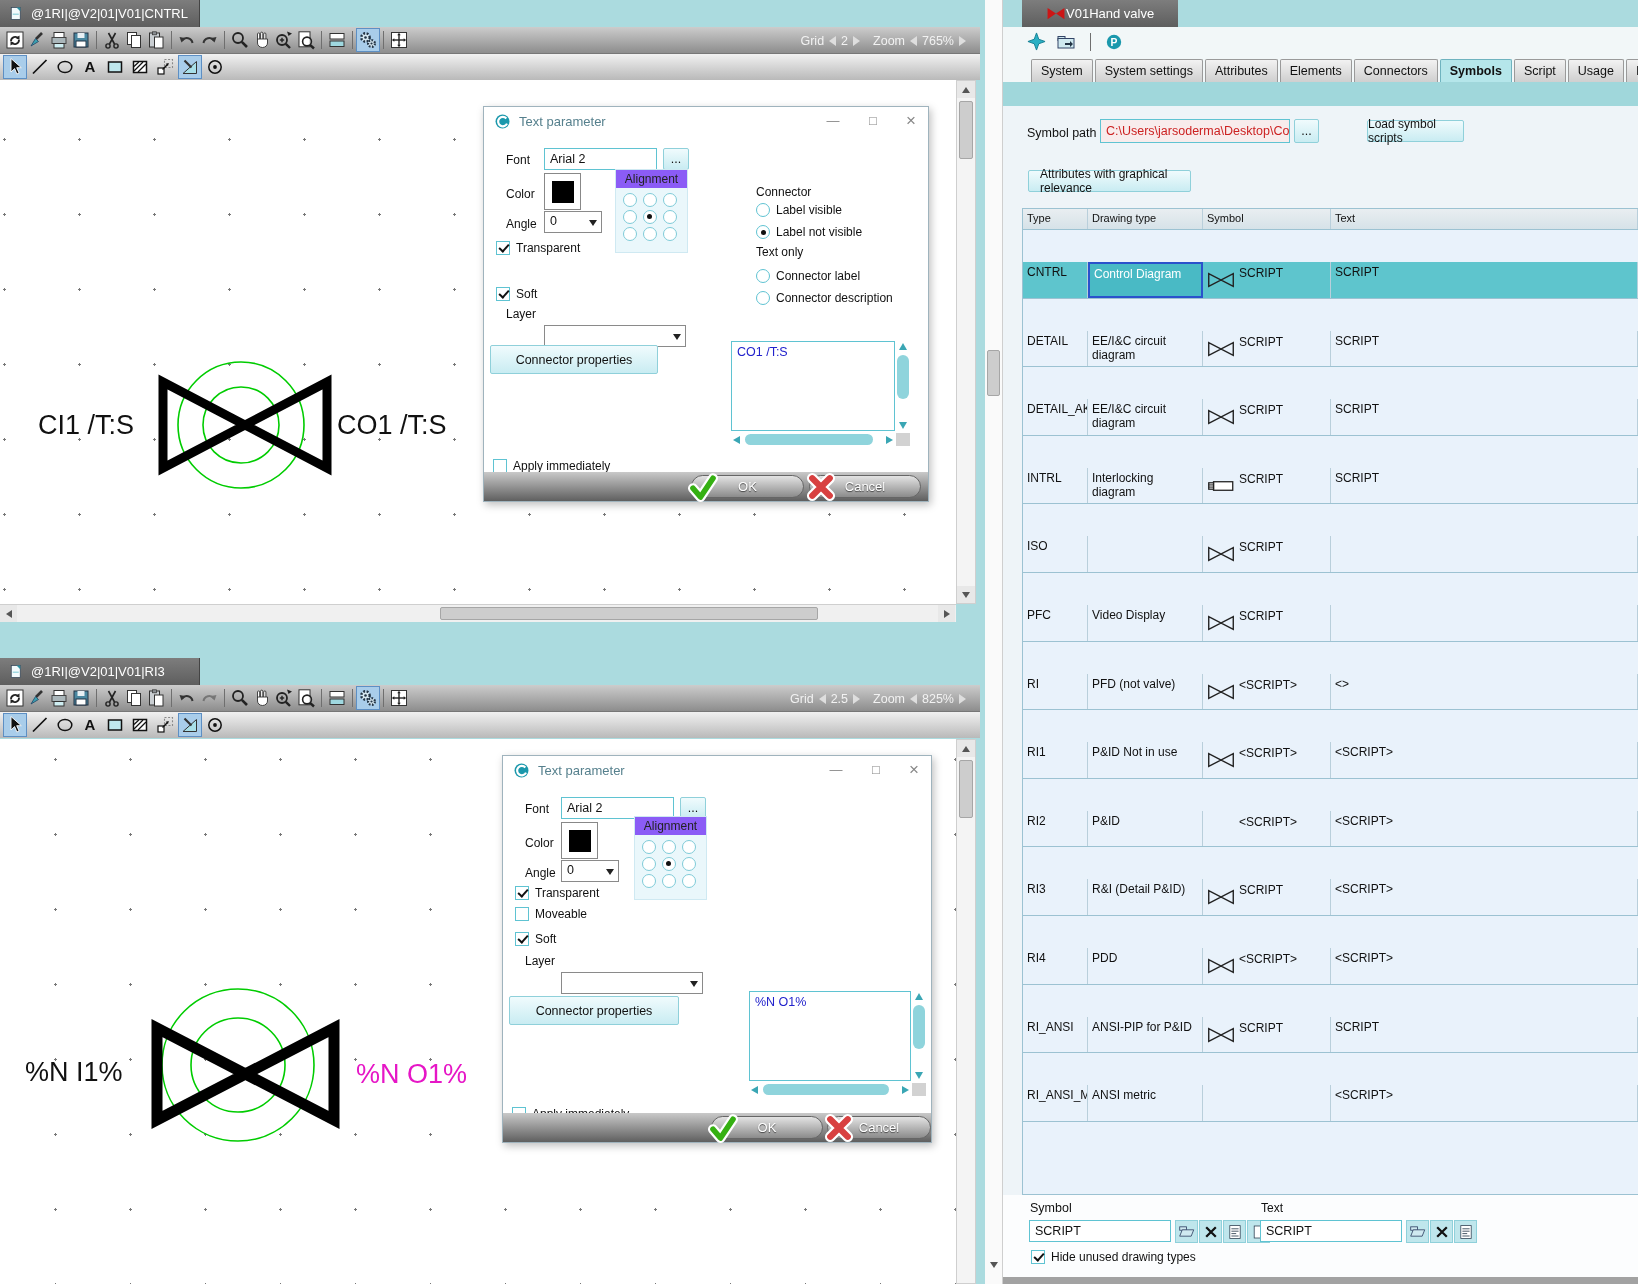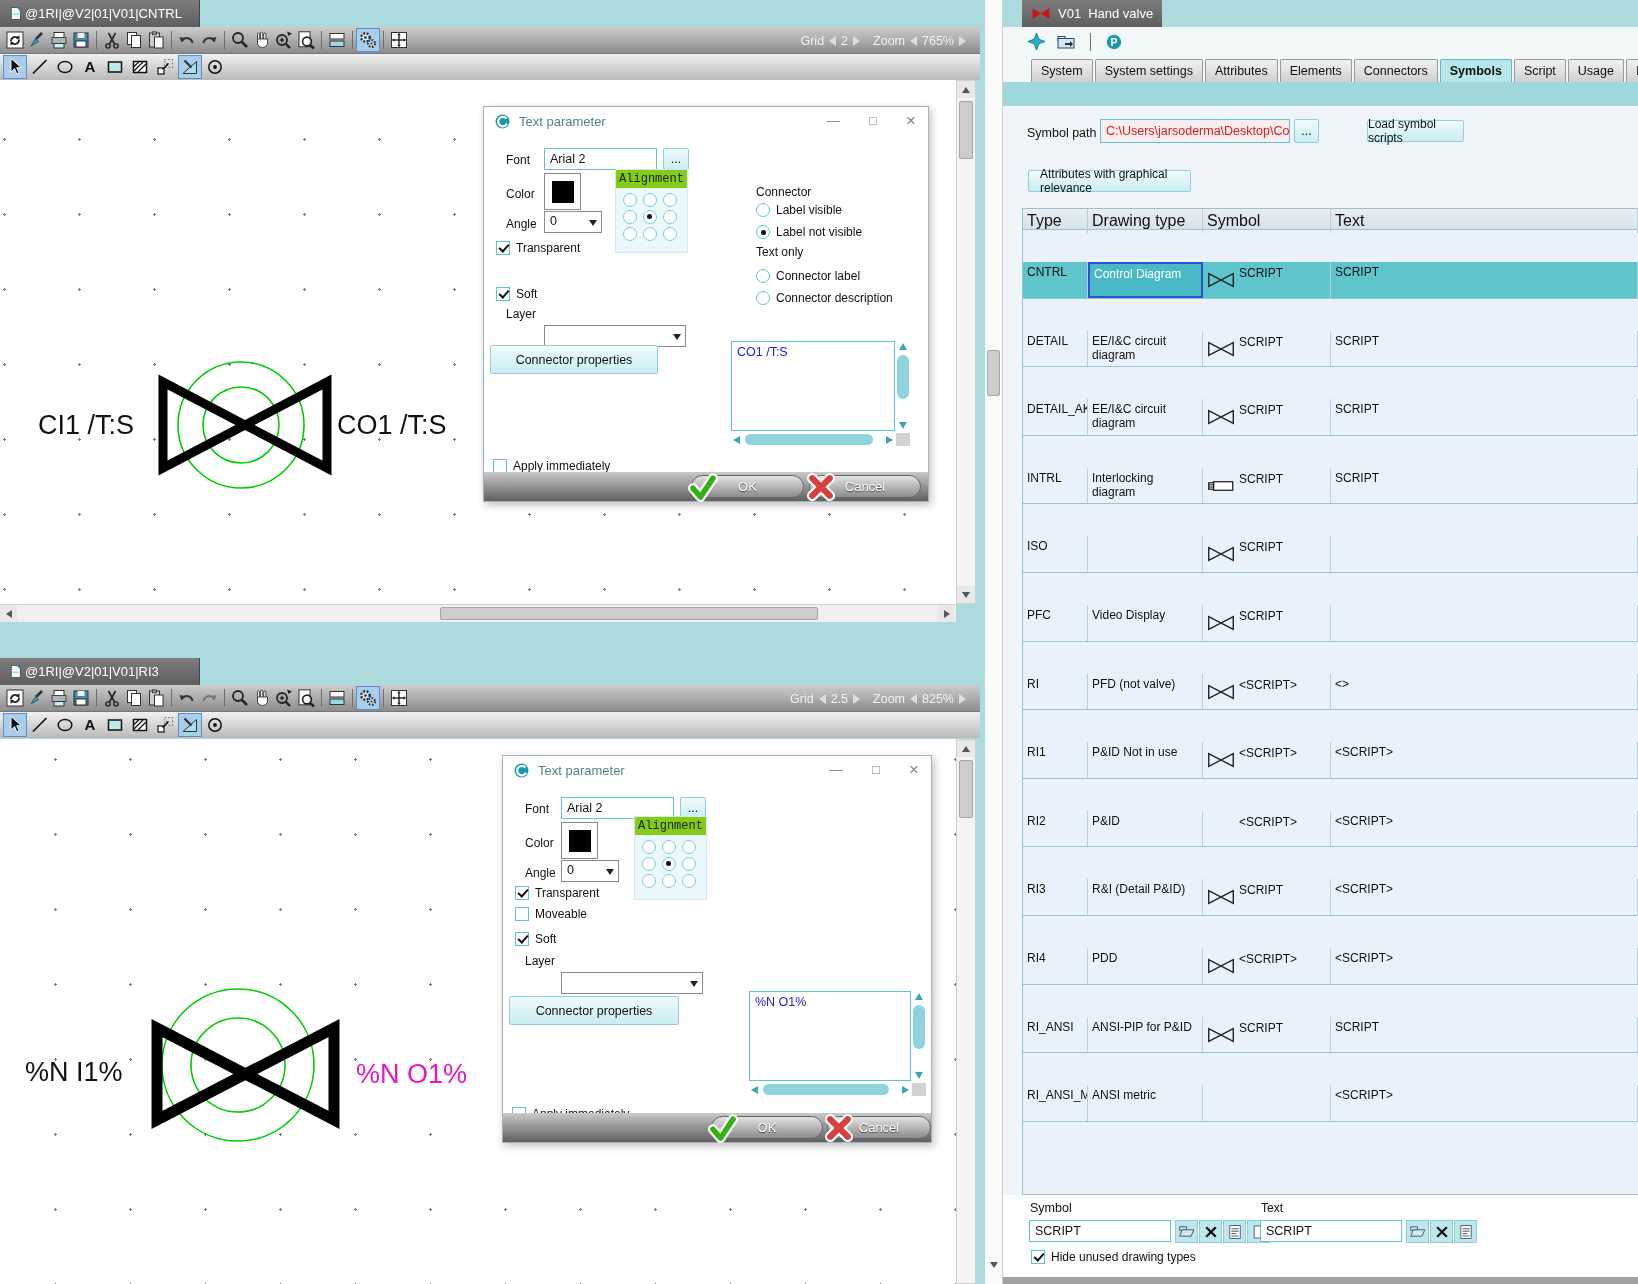--- a/index.html
+++ b/index.html
@@ -32,21 +32,21 @@
   .tri-l { display:inline-block; width:0; height:0; border-top:5px solid transparent;
         border-bottom:5px solid transparent; border-right:7px solid #dedede; }
   .tri-r { display:inline-block; width:0; height:0; border-top:5px solid transparent;
         border-bottom:5px solid transparent; border-left:7px solid #dedede; }
   .dim { opacity:.45; }
 
   
   .win { position:absolute; left:0; width:980px; background:#abdbdf; }
   .tabrow { height:27px; display:flex; }
   .doc-tab { width:200px; background:linear-gradient(#7d7d7d,#5e5e5e); color:#fff;
-        display:flex; align-items:center; padding:0 8px; font-size:13px;
+        display:flex; align-items:center; gap:6px; padding:0 8px; font-size:13px;
         border-right:1px solid #444; }
   .tb1 { height:27px; background:linear-gradient(#cccccc,#8d8d8d); display:flex;
         align-items:center; padding:0 4px; position:relative; border-bottom:1px solid #777; }
   .tb2 { height:26px; background:linear-gradient(#f1f1f1,#b9b9b9); display:flex;
         align-items:center; padding:0 4px; gap:3px; }
   .tbi { width:22px; height:22px; padding:1px; flex:0 0 auto; }
   .tbi.hl { background:#a9cdea; outline:1px solid #5d8fc4; }
   .sep { width:1px; height:18px; background:#6f6f6f; margin:0 4px; flex:0 0 auto; }
   .tbright { position:absolute; right:14px; top:0; height:27px; display:flex;
         align-items:center; gap:5px; color:#f2f2f2; font-size:12.5px; }
@@ -66,22 +66,22 @@
   .thumb { position:absolute; background:#cdcdcd; border:1px solid #a6a6a6; border-radius:2px; }
 
   
   .dlg { position:absolute; background:#fff; border:1px solid #9fb3bd;
          box-shadow:2px 3px 8px rgba(0,0,0,.25); z-index:30; }
   .dlg-title { position:absolute; left:0; top:0; right:0; height:28px; display:flex;
          align-items:center; gap:8px; padding:0 10px; color:#56808d; font-size:13px; }
   .dlg-ctl { position:absolute; top:4px; width:22px; height:20px; text-align:center;
          color:#888; font-size:13px; line-height:20px; }
   .alignbox { position:absolute; background:#eaf7fb; border:1px solid #cfe9f2; }
-  .alignhdr { height:18px; background:#84cc16; font-size:12px; display:flex;
-         align-items:center; justify-content:center; color:#222;font-family:Liberation Mono, monospace; }
+  .alignhdr { height:18px; background:#8b5cf6; font-size:12px; display:flex;
+         align-items:center; justify-content:center; color:#222; }
   .algrid { display:grid; grid-template-columns:repeat(3,1fr); gap:3px; padding:5px 7px; }
   .al { position:relative; width:14px; height:14px; border:1.4px solid #7fcbd8;
         border-radius:50%; background:#fff; }
   .al.on::after { content:""; position:absolute; left:3px; top:3px; width:5px; height:5px;
         border-radius:50%; background:#111; }
   .listbox { position:absolute; background:#fff; border:1px solid #5fc3d2;
         font-size:12.5px; color:#2222cc; padding:3px 5px; overflow:hidden; }
   .tealscr-v { position:absolute; background:#fff; }
   .tealscr-v .tth { position:absolute; left:1px; right:1px; top:14px; height:44px;
         background:#8fd4dc; border-radius:6px; }
@@ -95,37 +95,37 @@
         background:linear-gradient(#e3e3e3,#8b8b8b); border:1px solid #666;
         color:#fff; font-size:13px; display:flex; align-items:center;
         justify-content:center; text-shadow:0 1px 1px #444; }
   .pill .pic { position:absolute; left:-4px; top:-4px; width:30px; height:30px; }
 
   
   #rp { position:absolute; left:985px; top:0; width:653px; height:1284px; background:#abdbdf; }
   #rp-gutter { position:absolute; left:0; top:0; width:18px; height:1284px; background:#fafafa;
         border-right:1px solid #cfcfcf; }
   .rtab { position:absolute; left:37px; top:0; height:27px; background:linear-gradient(#7d7d7d,#5e5e5e);
-        color:#fff; display:flex; align-items:center; gap:7px; padding:0 9px; font-size:13px; }
+        color:#fff; display:flex; align-items:center; padding:0 24px; font-size:13px; }
   .ricons { position:absolute; left:18px; top:27px; right:0; height:29px; background:#f2f7f8;
         display:flex; align-items:center; padding-left:24px; gap:10px; }
   .rtabs { position:absolute; left:18px; top:56px; right:0; height:26px; background:#f2f7f8;
         display:flex; align-items:flex-end; padding-left:28px; overflow:hidden; }
   .rtabs .tab { height:23px; display:flex; align-items:center; padding:0 9px;
         background:linear-gradient(#f2f2f2,#cfcfcf); border:1px solid #9a9a9a;
         border-bottom:none; margin-right:2px; font-size:12.5px; white-space:nowrap;
         border-radius:2px 2px 0 0; }
   .rtabs .tab.active { background:#b5e6ea; border-color:#6fb3bf; font-weight:bold; }
   .rband { position:absolute; left:18px; top:82px; right:0; height:24px; background:#a0d7db; }
   .rcontent { position:absolute; left:18px; top:106px; right:0; bottom:0; background:#eef4f8; }
   .rtable { position:absolute; left:19px; top:102px; width:616px; height:987px;
         background:#e9f2fb; border:1px solid #9cc2d2; border-right:none; }
   .thead { display:grid; grid-template-columns:65px 115px 128px 1fr; height:21px;
         background:linear-gradient(#e9eef1,#d6e2e8); border-bottom:1px solid #9cc2d2; }
-  .thead div { padding:3px 4px; font-size:16px; border-right:1px solid #b9cfdb; }
+  .thead div { padding:3px 4px; font-size:11px; border-right:1px solid #b9cfdb; }
   .trow { display:grid; grid-template-columns:65px 115px 128px 1fr; height:36.6px;
         border-bottom:1px solid #9cc2d2;margin-top:32px; }
   .trow .c { padding:3px 4px; font-size:12px; border-right:1px solid #b9cfdb; overflow:hidden; }
   .trow .c.s { display:flex; align-items:flex-start; gap:4px; padding-top:4px; }
   .trow .c.s .icslot { width:28px; height:16px; margin-top:6px; flex:0 0 auto; }
   .trow.sel { background:#5ec5cd; }
   .trow.sel .c.d { background:#49bac5; border:2px solid #2a52cc; color:#fff; }
   .rfoot { position:absolute; left:18px; top:1195px; right:0; height:83px; background:#fcfdfe; }
   .mini-btn { width:23px; height:23px; background:#bfe6ec; border:1px solid #8fd0da;
         display:flex; align-items:center; justify-content:center; }

